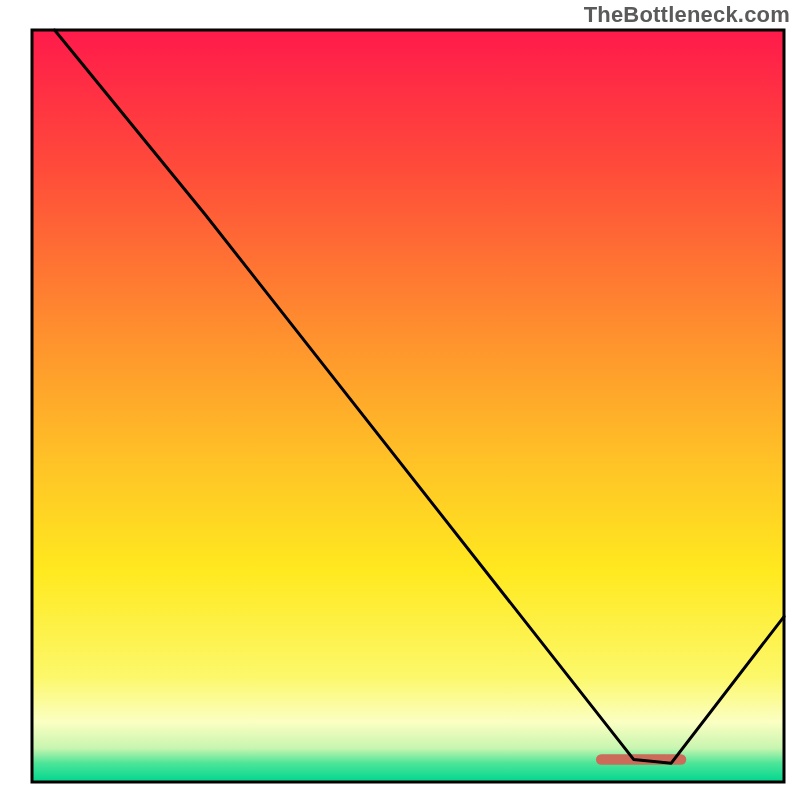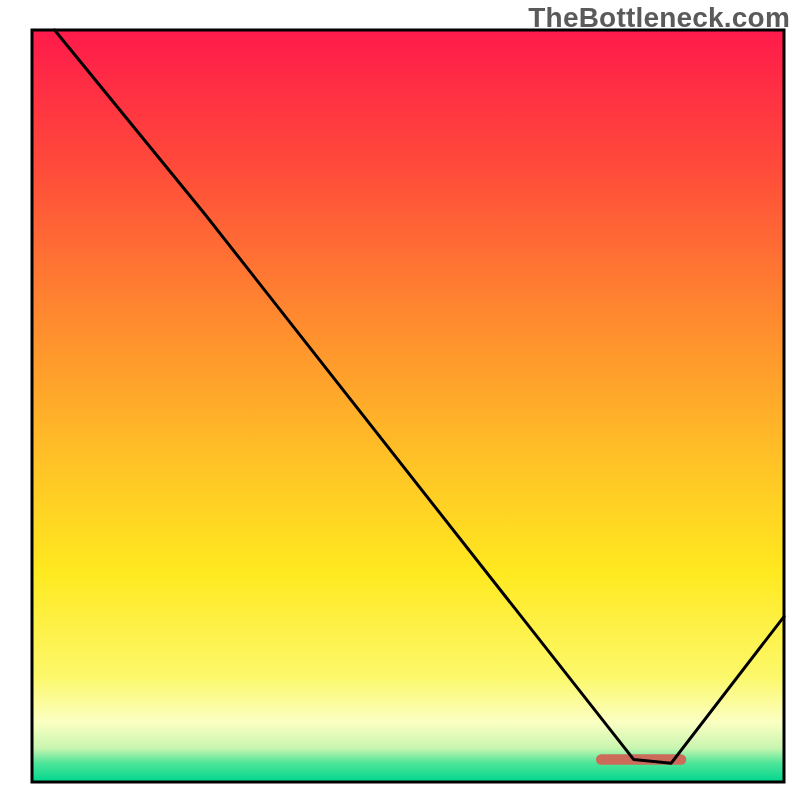--- a/index.html
+++ b/index.html
@@ -13,21 +13,21 @@
   }
   .wrap {
     position: relative;
     width: 800px;
     height: 800px;
   }
   .watermark {
     position: absolute;
     top: 2px;
     right: 10px;
-    font-size: 28px;
+    font-size: 22px;
     font-weight: 600;
     color: #5a5a5a;
     letter-spacing: 0.2px;
     user-select: none;
   }
   svg {
     position: absolute;
     left: 0;
     top: 0;
   }

